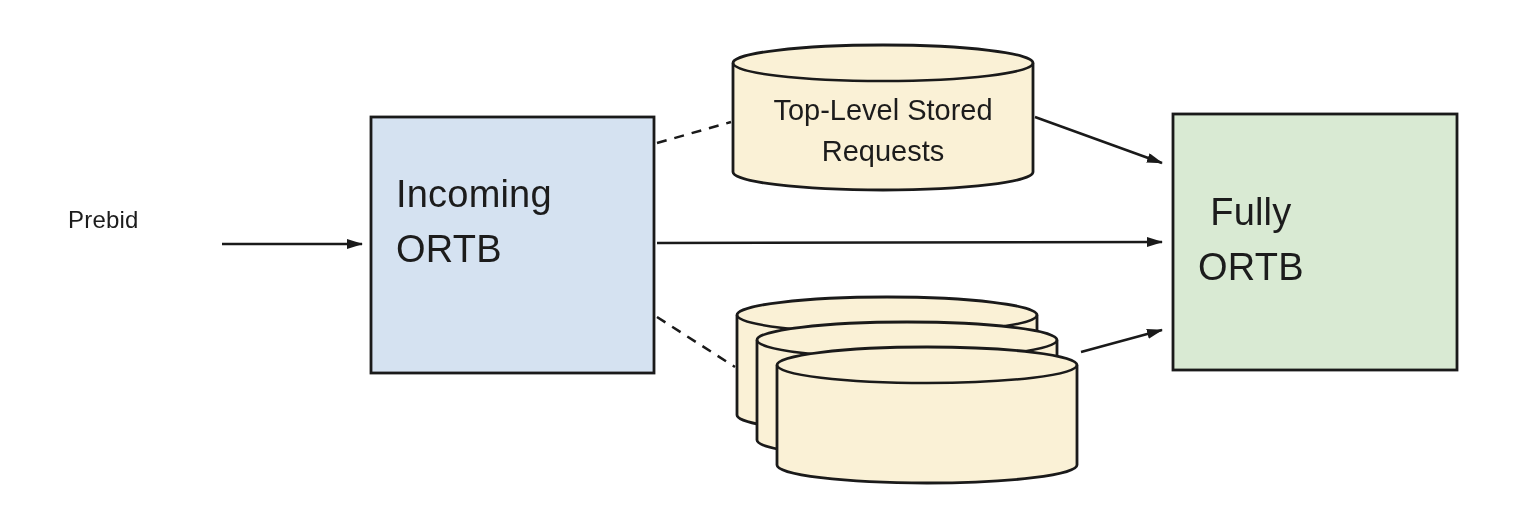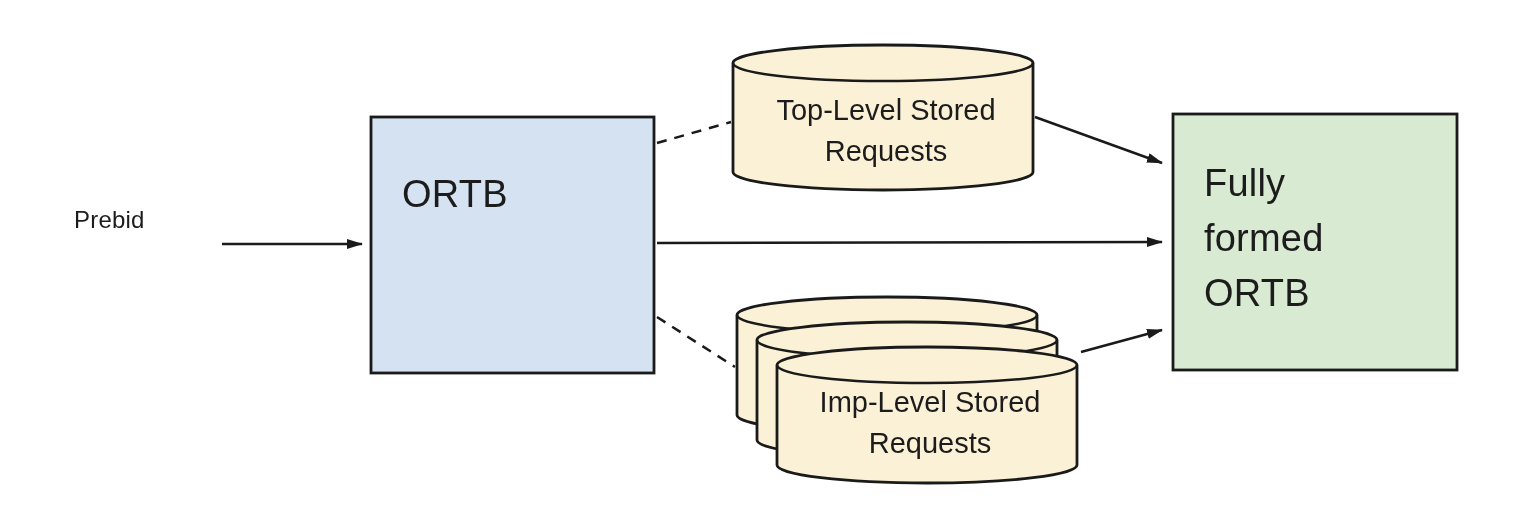--- a/index.html
+++ b/index.html
@@ -20,39 +20,40 @@
     left: 0;
     top: 0;
     width: 1532px;
     height: 514px;
   }
   .label {
     position: absolute;
     color: #1c1c1c;
     white-space: nowrap;
   }
-  .label span { display: block; padding-left: 6px; }
+  .label span { display: block; }
   .node-label {
     font-size: 38px;
     line-height: 55px;
     letter-spacing: 0.2px;
   }
   .source-label {
     left: 68px;
     top: 192px;
     font-size: 24px;
     line-height: 55px;
   }
   .incoming-label {
     left: 396px;
     top: 167px;
   }
   .fully-label {
     left: 1198px;
-    top: 156px;
+    top: 185px;
+    text-align: center;
   }
   .cyl-label {
     font-size: 29px;
     line-height: 41px;
     text-align: center;
   }
   .top-cyl-label {
     left: 733px;
     top: 90px;
     width: 300px;
@@ -118,32 +119,28 @@
       <path class="shape" d="M 777 365 L 777 465 A 150 18 0 0 0 1077 465 L 1077 365 A 150 18 0 0 0 777 365 Z" fill="#faf1d6"></path>
       <path class="lid-arc" d="M 777 365 A 150 18 0 0 0 1077 365"></path>
     </g>
   </svg>
 
   <div class="label source-label node-label">
     <span>Prebid</span>
   </div>
 
   <div class="label incoming-label node-label">
+    <span>Incoming</span>
     <span>ORTB</span>
   </div>
 
   <div class="label top-cyl-label cyl-label">
     <span>Top-Level Stored</span>
     <span>Requests</span>
   </div>
 
-  <div class="label imp-cyl-label cyl-label">
-    <span>Imp-Level Stored</span>
-    <span>Requests</span>
-  </div>
 
   <div class="label fully-label node-label">
     <span>Fully</span>
-    <span>formed</span>
     <span>ORTB</span>
   </div>
 
 </div>
 
 </body></html>

